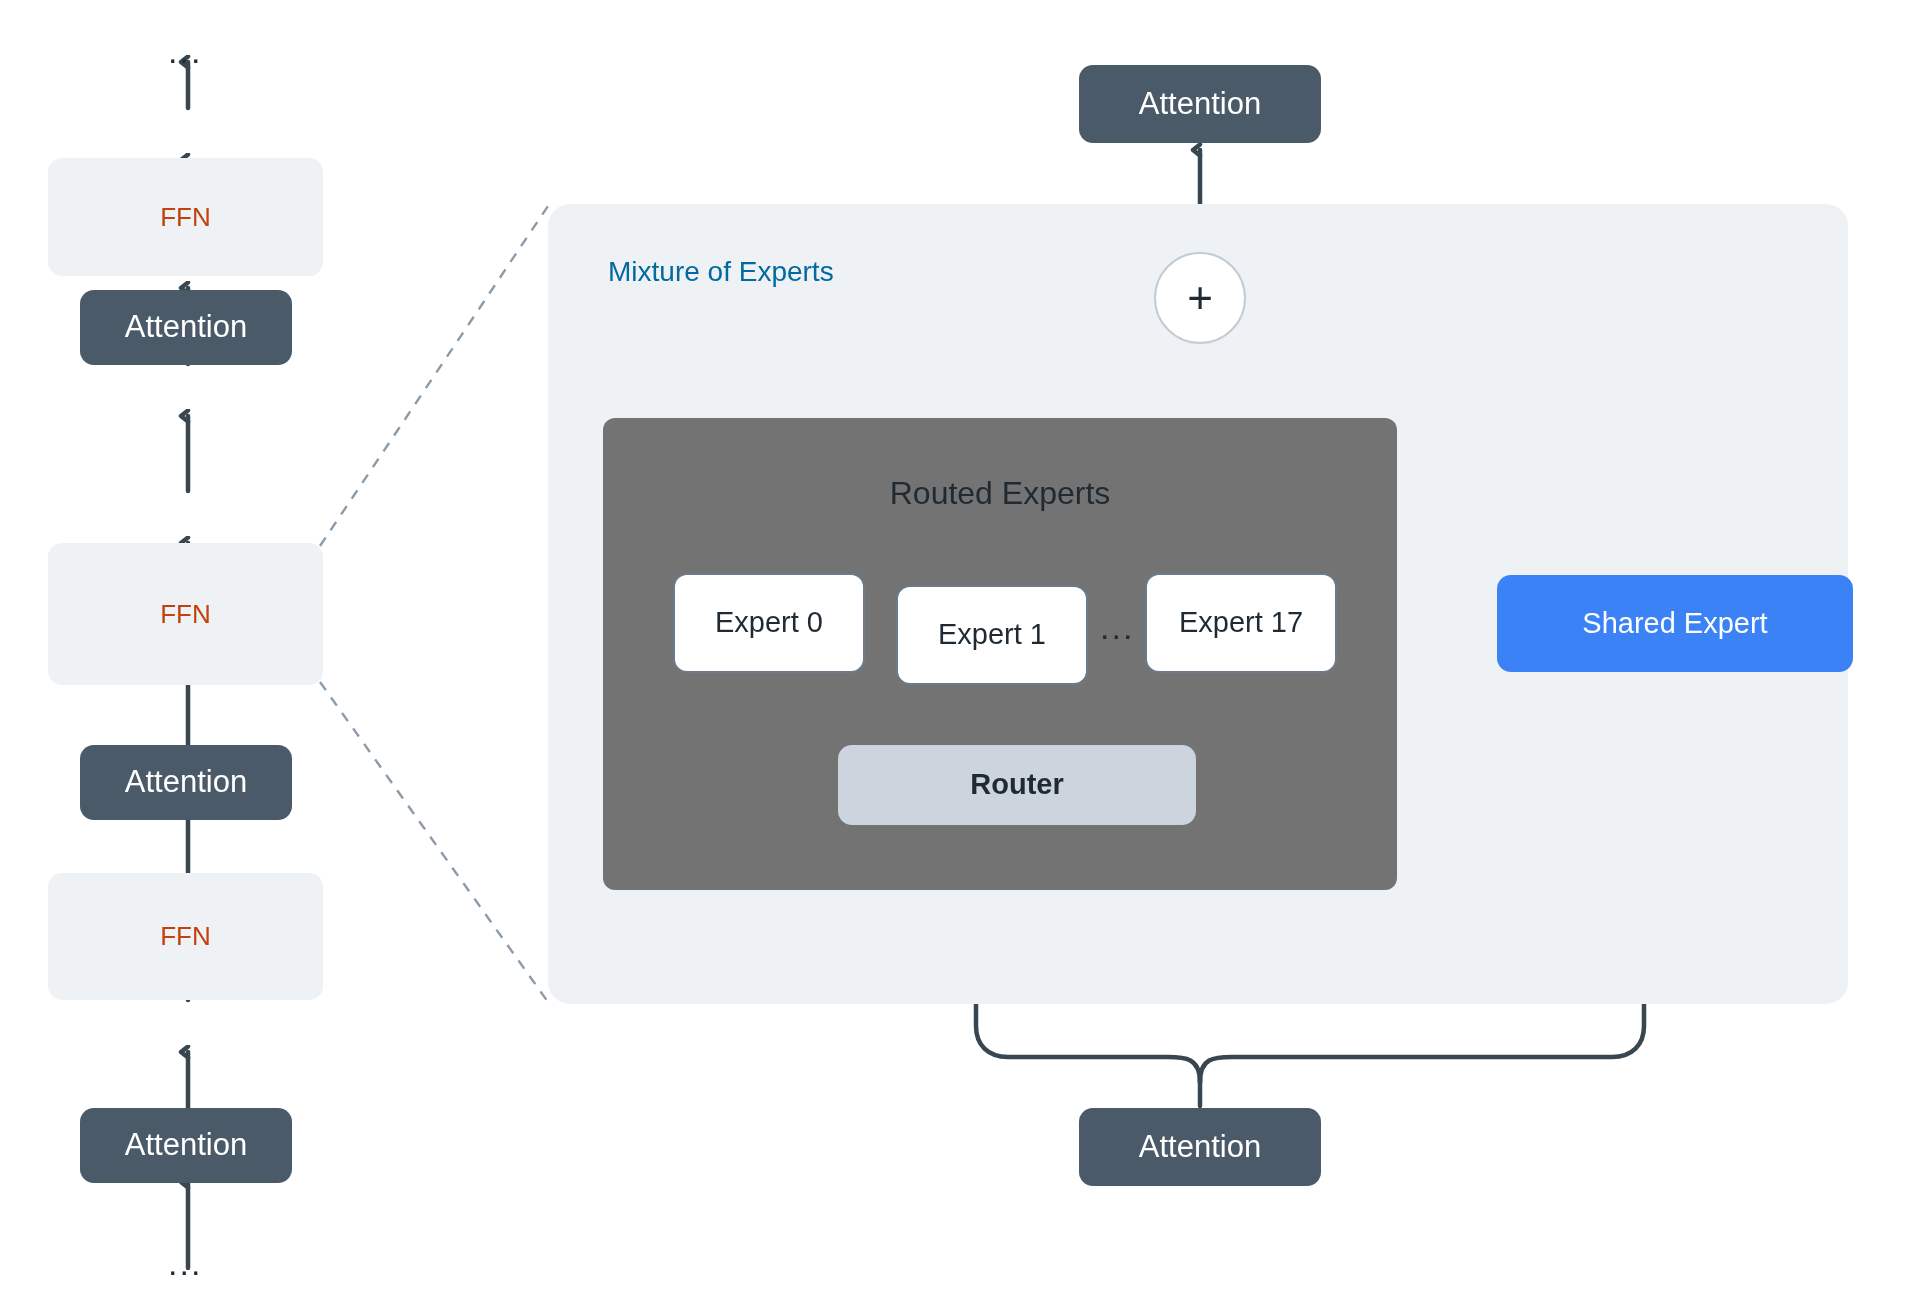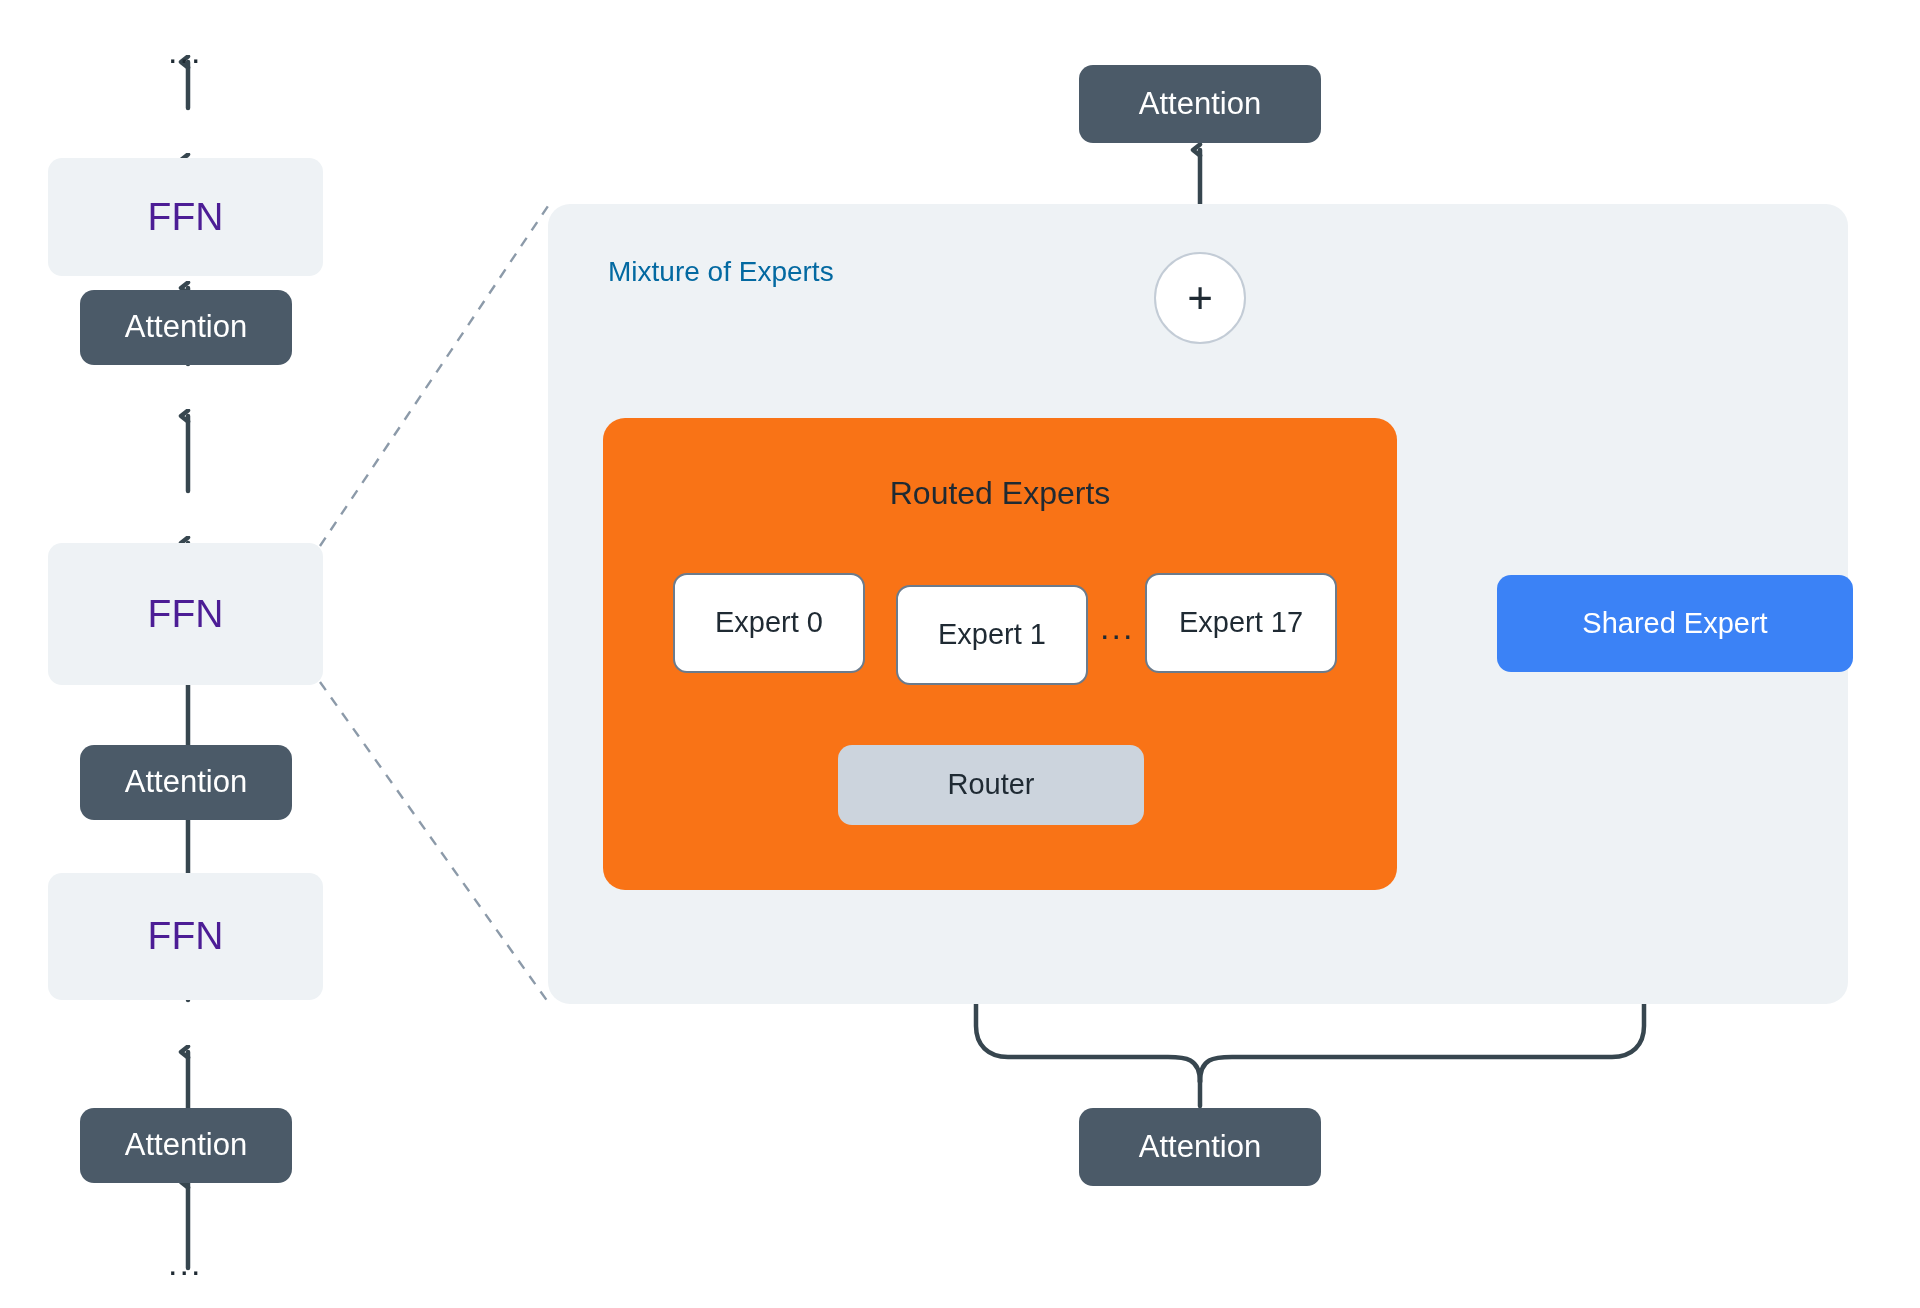--- a/index.html
+++ b/index.html
@@ -30,22 +30,22 @@
     box-sizing: border-box;
     display: flex;
     align-items: center;
     justify-content: center;
     text-align: center;
     line-height: 1.1;
   }
   .ffn-box {
     background: #eef2f5;
     border-radius: 14px;
-    color: #4c1d95;
-    font-size: 39px;
+    color: #c2410c;
+    font-size: 26px;
   }
   .attn-box {
     background: #4b5a68;
     border-radius: 14px;
     color: #ffffff;
     font-size: 31px;
   }
   .expert-box {
     background: #ffffff;
     border: 2.5px solid #6b7b8c;
@@ -66,22 +66,22 @@
     font-size: 29px;
   }
   .moe-panel {
     position: absolute;
     background: #eef2f5;
     border-radius: 22px;
     box-sizing: border-box;
   }
   .routed-card {
     position: absolute;
-    background: #f97316;
-    border-radius: 22px;
+    background: #737373;
+    border-radius: 12px;
     box-sizing: border-box;
     padding-left: 28px;
   }
   .panel-title {
     position: absolute;
     font-size: 28px;
     color: #0369a1;
   }
   .card-title {
     position: absolute;
@@ -222,21 +222,21 @@
     <span>Expert 0</span>
   </div>
   <div class="node expert-box" style="left:896px; top:585px; width:192px; height:100px;">
     <span>Expert 1</span>
   </div>
   <div class="ellipsis" style="left:1100px; top:610px;">...</div>
   <div class="node expert-box" style="left:1145px; top:573px; width:192px; height:100px;">
     <span>Expert 17</span>
   </div>
 
-  <div class="node router-box" style="left:838px; top:745px; width:306px; height:80px;">
+  <div class="node router-box" style="left:838px; top:745px; width:358px; height:80px;font-weight:bold;">
     <span>Router</span>
   </div>
 
   <div class="node shared-box" style="left:1497px; top:575px; width:356px; height:97px;">
     <span>Shared Expert</span>
   </div>
 
   <div class="node attn-box" style="left:1079px; top:1108px; width:242px; height:78px;">
     <span>Attention</span>
   </div>

